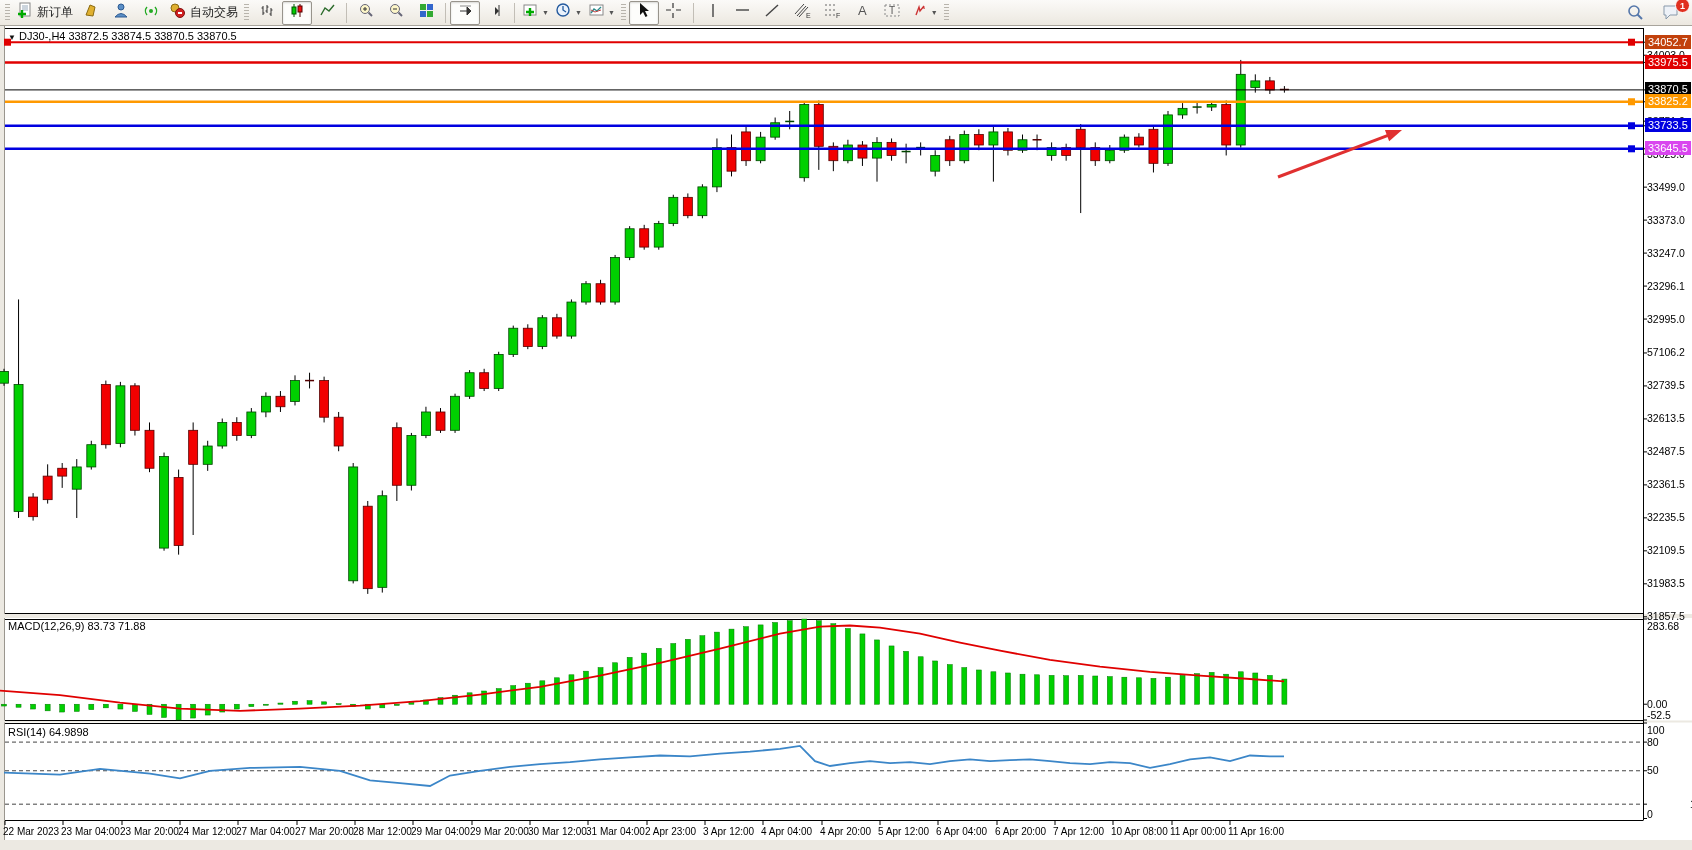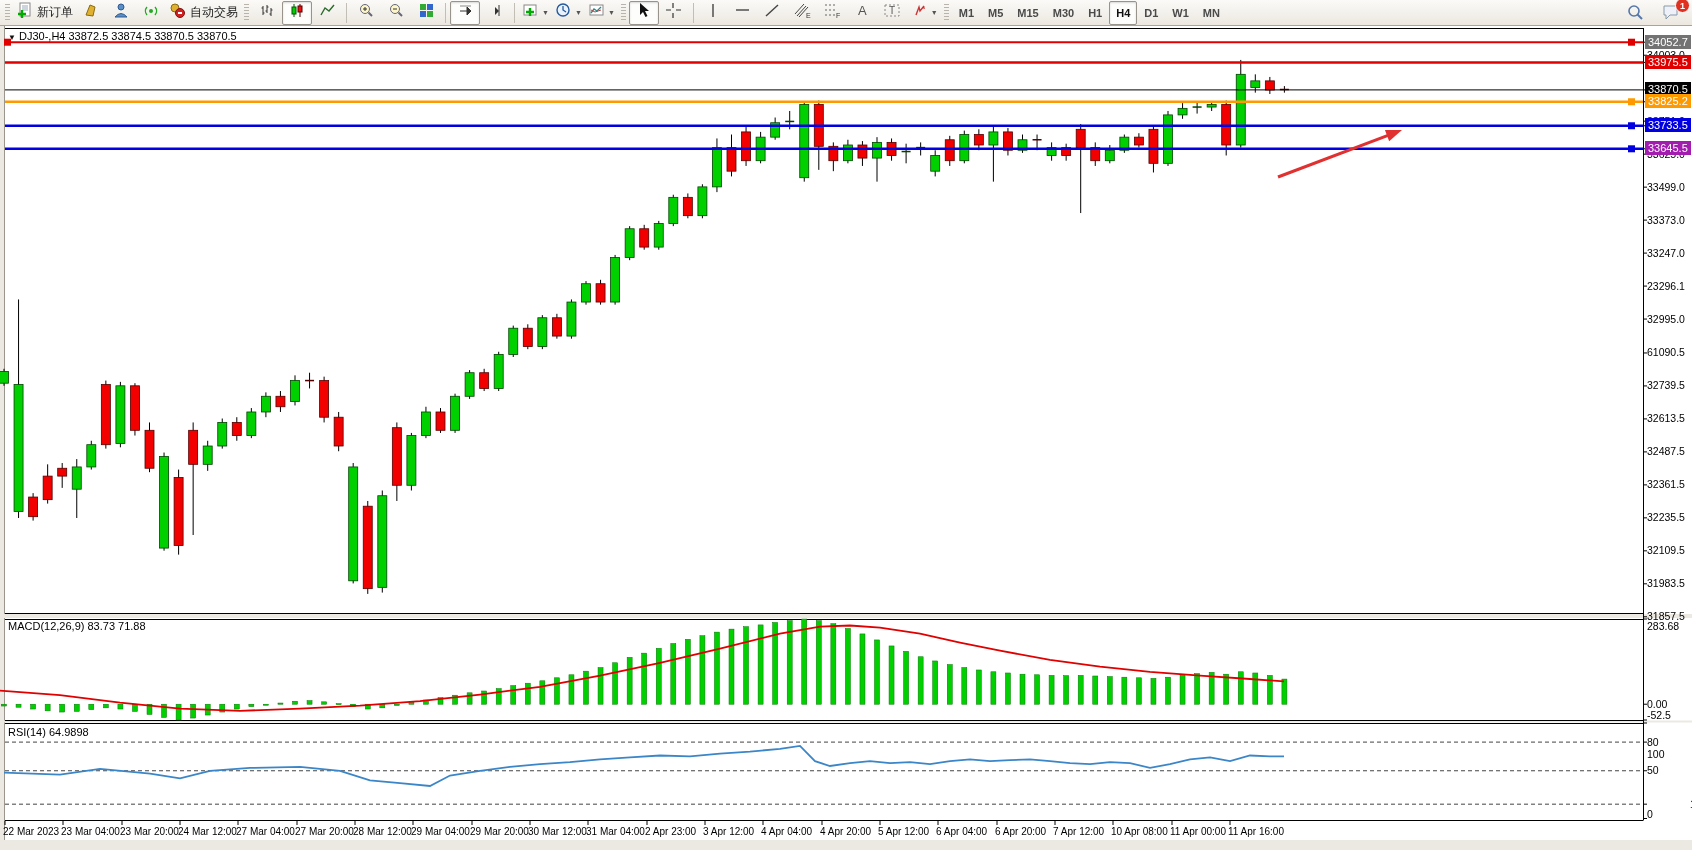--- a/index.html
+++ b/index.html
@@ -394,39 +394,39 @@
   </svg>
 <div id="labels">
     <div class="axlab" style="left: 1647px; top: 48.7215px;">34003.0</div>
     <div class="axlab" style="left: 1647px; top: 114.681px;">33751.0</div>
     <div class="axlab" style="left: 1647px; top: 147.661px;">33625.0</div>
     <div class="axlab" style="left: 1647px; top: 180.641px;">33499.0</div>
     <div class="axlab" style="left: 1647px; top: 213.621px;">33373.0</div>
     <div class="axlab" style="left: 1647px; top: 246.601px;">33247.0</div>
     <div class="axlab" style="left: 1647px; top: 279.581px;">23296.1</div>
     <div class="axlab" style="left: 1647px; top: 312.56px;">32995.0</div>
-    <div class="axlab" style="left: 1647px; top: 346.456px;">61090.5</div>
+    <div class="axlab" style="left: 1647px; top: 346.456px;">57106.2</div>
     <div class="axlab" style="left: 1647px; top: 379.436px;">32739.5</div>
     <div class="axlab" style="left: 1647px; top: 412.416px;">32613.5</div>
     <div class="axlab" style="left: 1647px; top: 445.396px;">32487.5</div>
     <div class="axlab" style="left: 1647px; top: 478.376px;">32361.5</div>
     <div class="axlab" style="left: 1647px; top: 511.356px;">32235.5</div>
     <div class="axlab" style="left: 1647px; top: 544.336px;">32109.5</div>
     <div class="axlab" style="left: 1647px; top: 577.315px;">31983.5</div>
     <div class="axlab" style="left: 1647px; top: 610.295px;">31857.5</div>
-    <div class="boxlab" style="left: 1645px; top: 34.7128px; background: #737373;">34052.7</div>
+    <div class="boxlab" style="left: 1645px; top: 34.7128px; background: #c2410c;">34052.7</div>
     <div class="boxlab" style="left: 1645px; top: 54.9195px; background: rgb(224, 0, 0);">33975.5</div>
     <div class="boxlab" style="left: 1645px; top: 82.4027px; background: rgb(0, 0, 0);">33870.5</div>
     <div class="boxlab" style="left: 1645px; top: 94.2597px; background: rgb(255, 153, 0);">33825.2</div>
     <div class="boxlab" style="left: 1645px; top: 118.262px; background: rgb(0, 0, 224);">33733.5</div>
-    <div class="boxlab" style="left: 1645px; top: 141.295px; background: #a21caf;">33645.5</div>
+    <div class="boxlab" style="left: 1645px; top: 141.295px; background: #d946ef;">33645.5</div>
     <div class="axlab" style="left: 1647px; top: 619.5px;">283.68</div>
     <div class="axlab" style="left: 1647px; top: 697.727px;">0.00</div>
     <div class="axlab" style="left: 1647px; top: 708.5px;">-52.5</div>
-    <div class="axlab" style="left: 1647px; top: 723.5px; margin-top: 24px;">100</div>
+    <div class="axlab" style="left: 1647px; top: 723.5px;">100</div>
     <div class="axlab" style="left: 1647px; top: 735.6px;">80</div>
     <div class="axlab" style="left: 1647px; top: 764.25px;">50</div>
     <div class="axlab" style="left: 1647px; top: 797.675px; margin-left: 43px;">15</div>
     <div class="axlab" style="left: 1647px; top: 808px;">0</div>
     <div class="timlab" style="left: 3px; top: 826px;">22 Mar 2023</div>
     <div class="timlab" style="left: 61px; top: 826px;">23 Mar 04:00</div>
     <div class="timlab" style="left: 120px; top: 826px;">23 Mar 20:00</div>
     <div class="timlab" style="left: 178px; top: 826px;">24 Mar 12:00</div>
     <div class="timlab" style="left: 236px; top: 826px;">27 Mar 04:00</div>
     <div class="timlab" style="left: 295px; top: 826px;">27 Mar 20:00</div>
@@ -625,31 +625,20 @@
         </svg></span>
   </div>
   <div class="tb-btn">
     <span><svg width="17" height="17">
           <path d="M5 13l3-8 1 4 4-5" fill="none" stroke="#c33" stroke-width="1.4"></path>
           <path d="M13 4l1 3-3-1z" fill="#c33"></path>
         </svg></span>
     <span class="dd">▼</span>
   </div>
   <div class="tb-grip"></div>
-  <div id="tf-group" style="display:flex;align-items:center;">
-      <div class="tf-btn">M1</div>
-      <div class="tf-btn">M5</div>
-      <div class="tf-btn">M15</div>
-      <div class="tf-btn">M30</div>
-      <div class="tf-btn">H1</div>
-      <div class="tf-btn active">H4</div>
-      <div class="tf-btn">D1</div>
-      <div class="tf-btn">W1</div>
-      <div class="tf-btn">MN</div>
-    </div>
   <div id="tb-right">
     <div class="tb-btn">
       <span><svg width="18" height="18">
             <circle cx="8" cy="8" r="5" fill="none" stroke="#5577aa" stroke-width="1.6"></circle>
             <line x1="11.5" y1="11.5" x2="16" y2="16" stroke="#5577aa" stroke-width="2"></line>
           </svg></span>
     </div>
     <div class="tb-btn" style="position:relative;">
       <span><svg width="18" height="18">
             <path d="M2 3h13v9H8l-4 4v-4H2z" fill="#eef2f8" stroke="#8899aa"></path>

